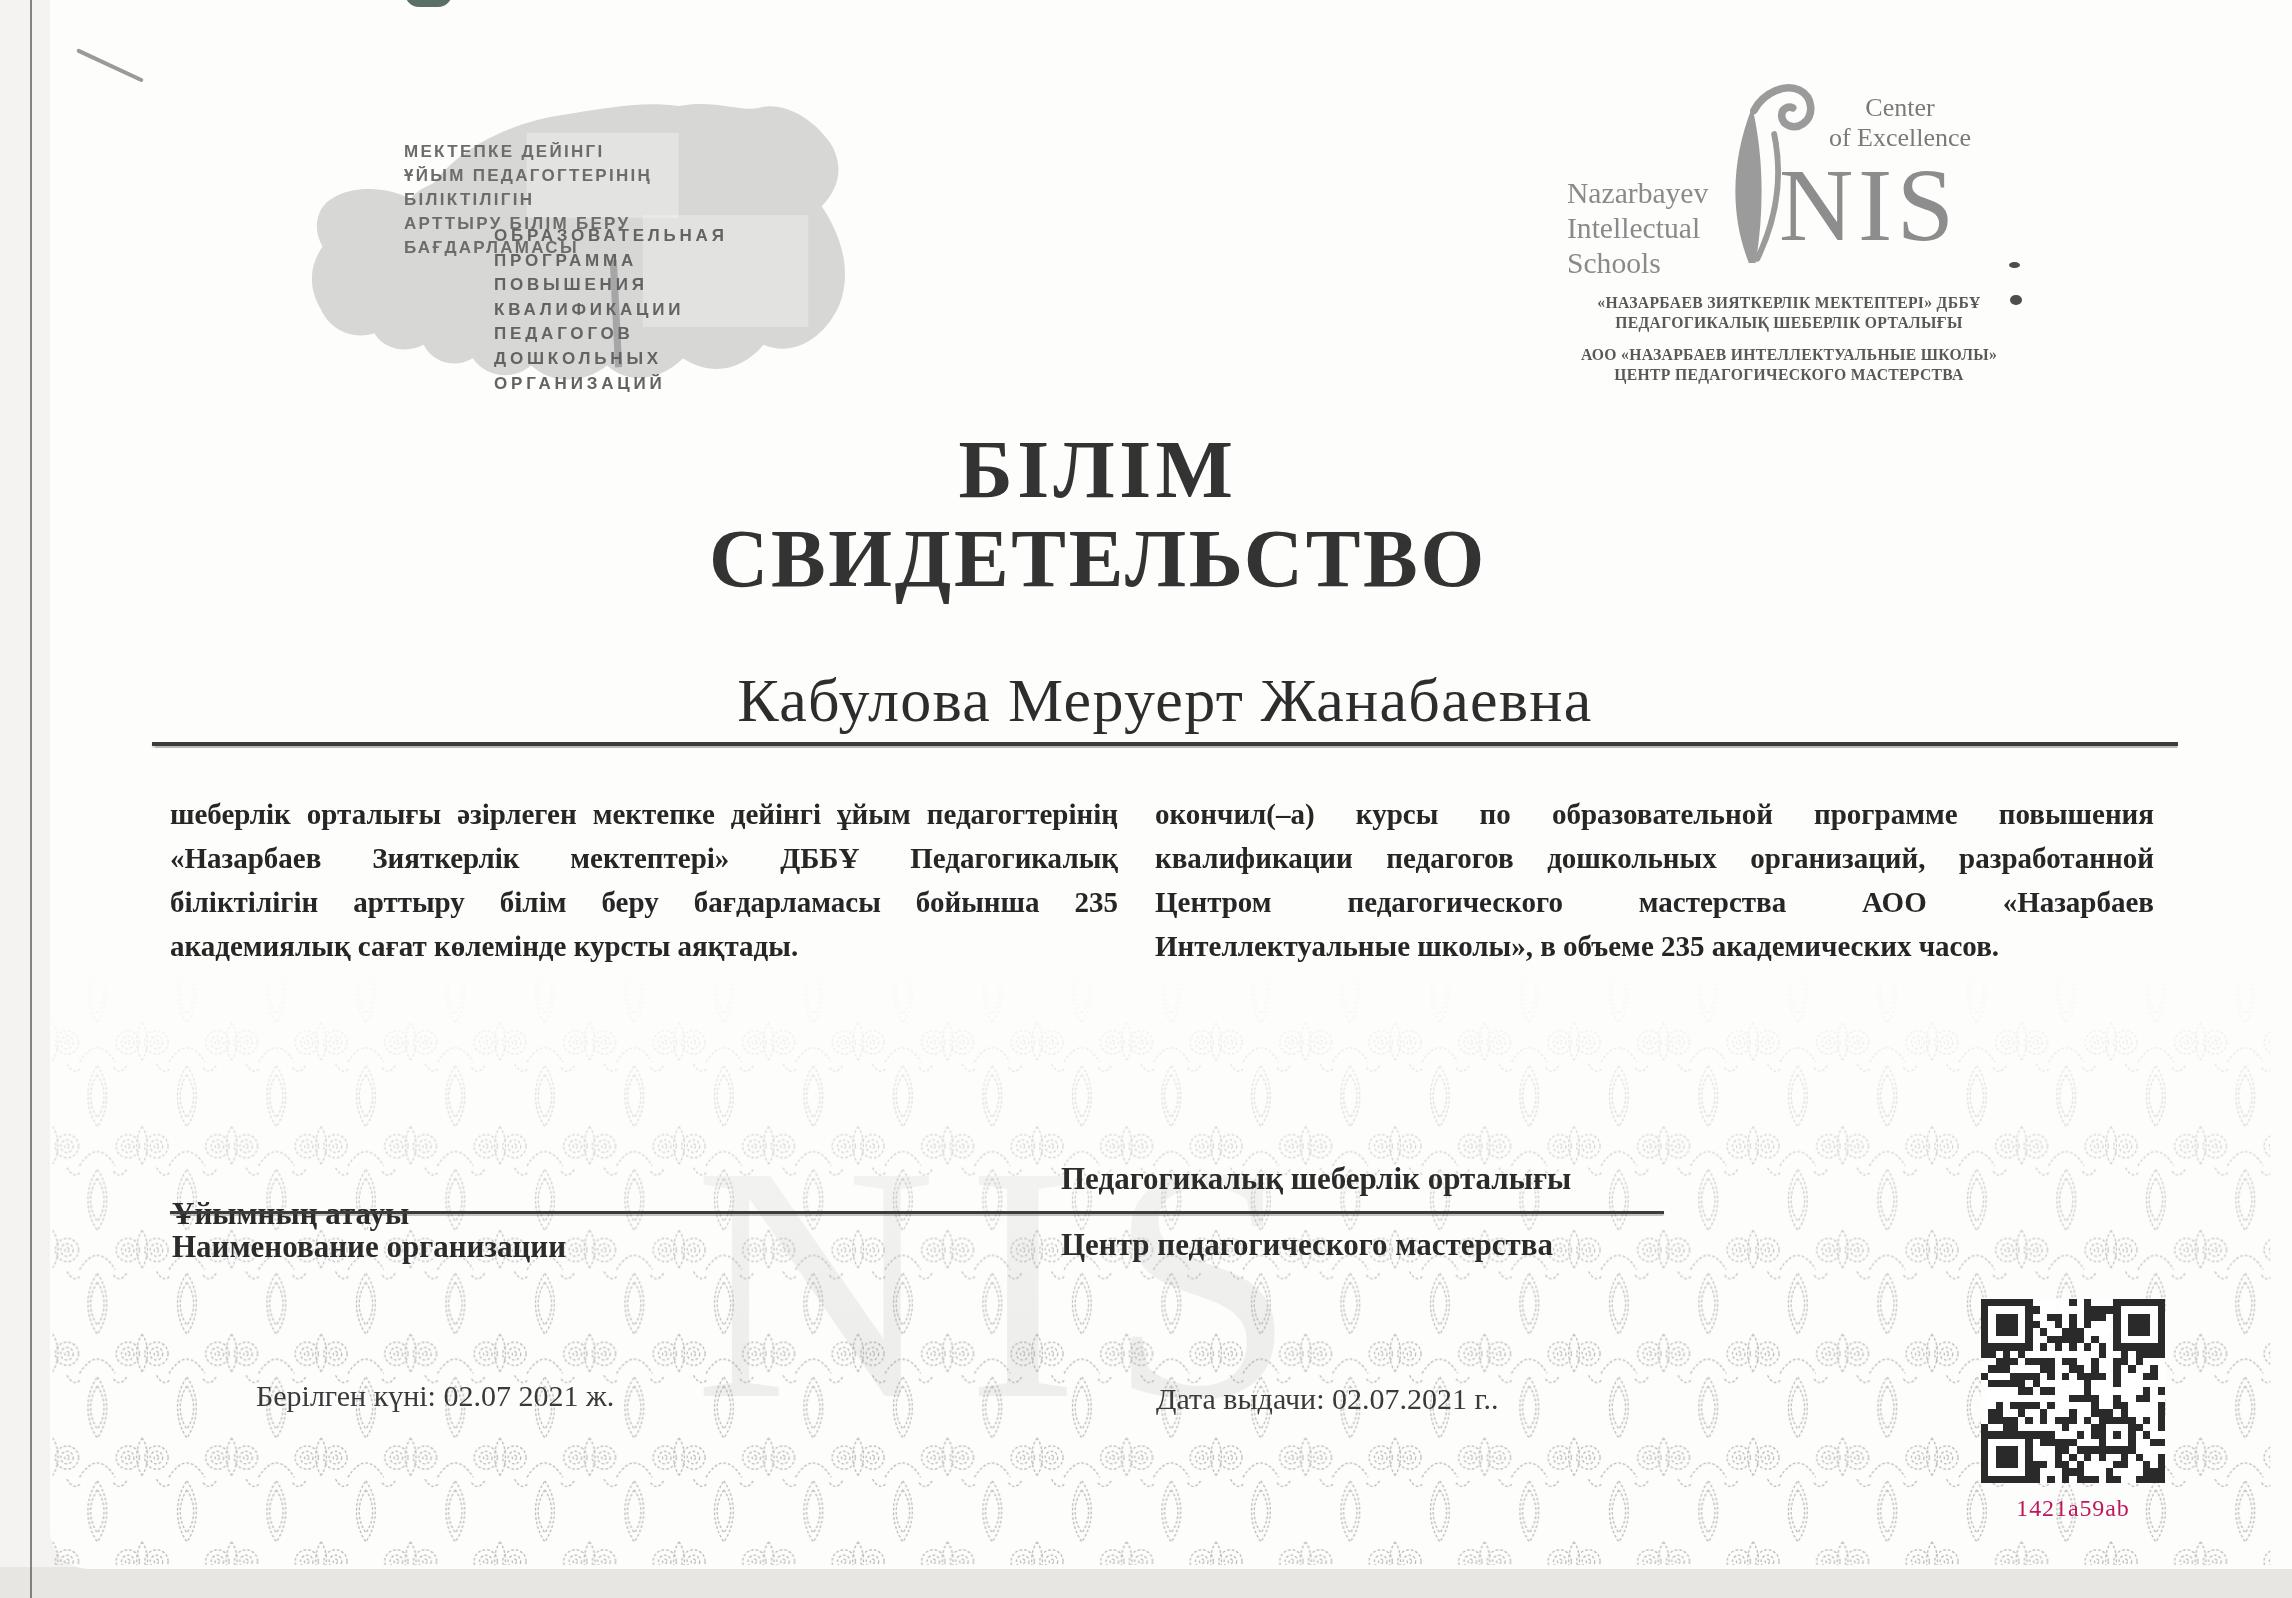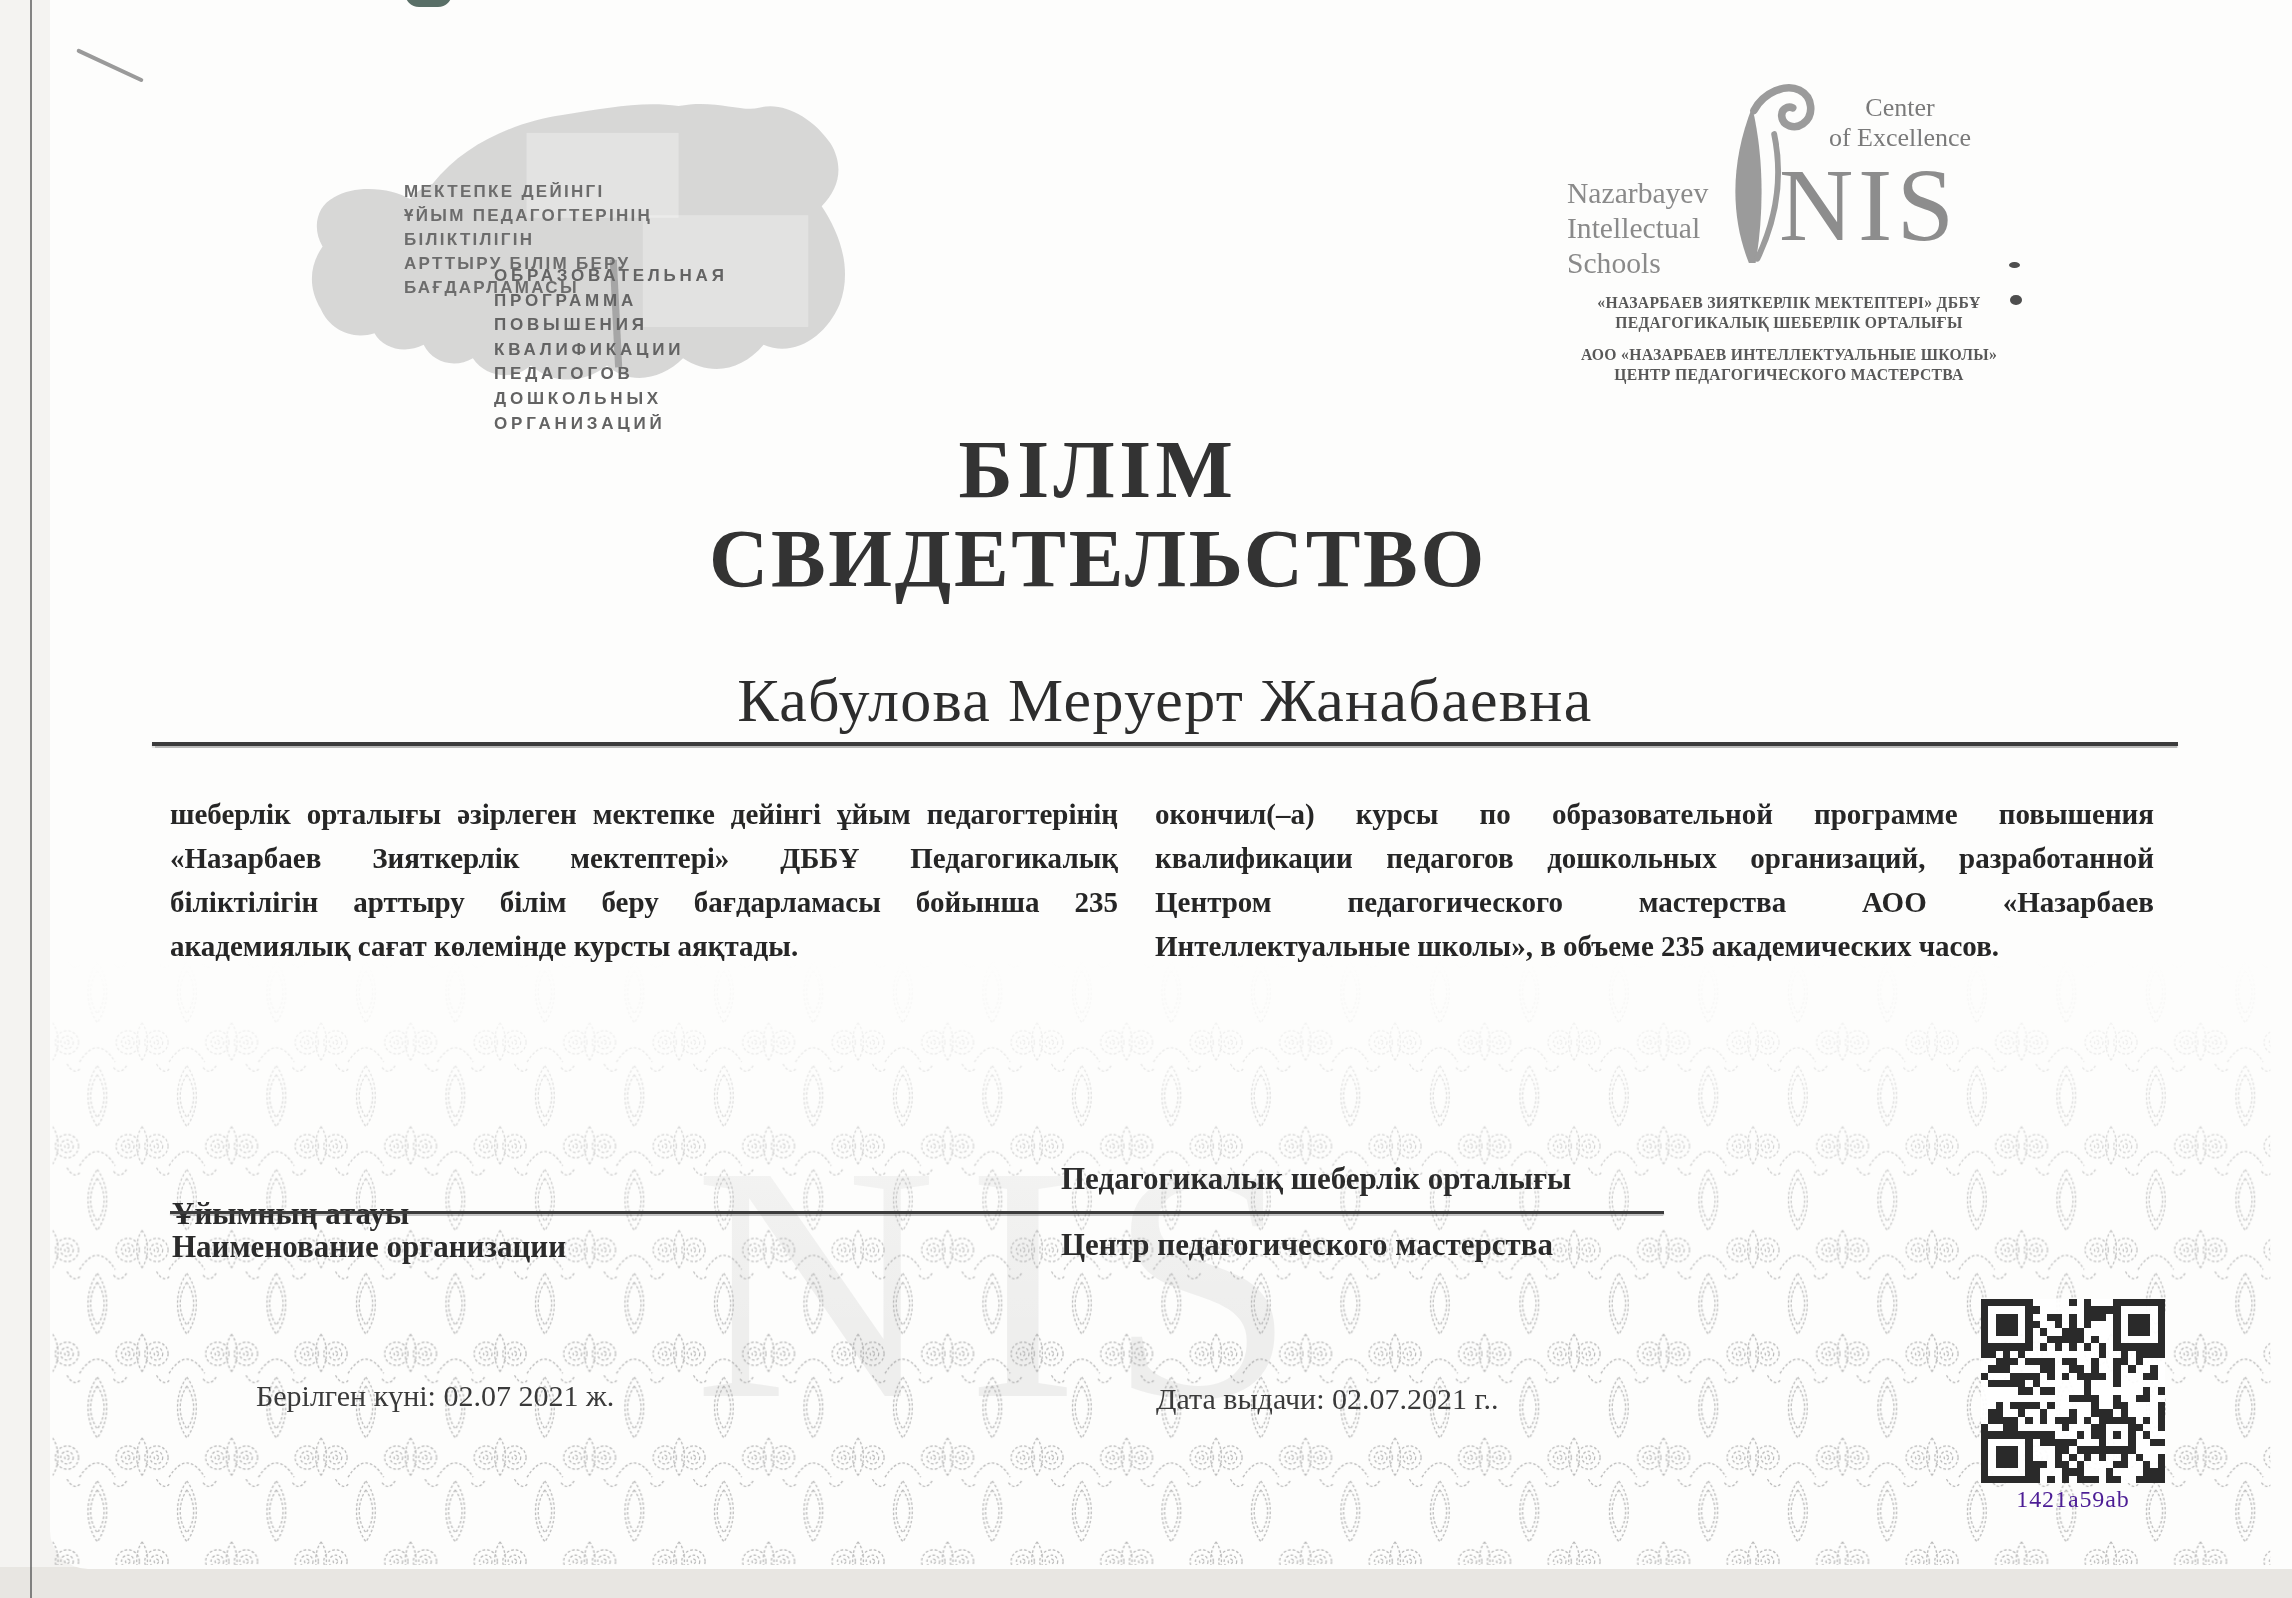--- a/index.html
+++ b/index.html
@@ -27,21 +27,21 @@
   #pattern-fade{position:absolute;left:52px;top:960px;width:2219px;height:605px;
     background:linear-gradient(180deg,rgba(253,253,252,1) 0%,rgba(253,253,252,.88) 9%,
                rgba(253,253,252,.55) 22%,rgba(253,253,252,.22) 40%,rgba(253,253,252,0) 62%);}
   #nis-watermark{position:absolute;left:694px;top:1115px;font-size:336px;line-height:1;
     font-weight:400;letter-spacing:30px;color:#8a8a8a;opacity:.12;}
 
   
   #map-block{position:absolute;left:258px;top:81px;width:622px;height:322px;}
   #map-block svg{position:absolute;left:0;top:0;}
   .map-caption{position:absolute;font-family:"Liberation Sans","DejaVu Sans",sans-serif;
-    font-weight:700;font-size:17px;margin-top:40px;}
+    font-weight:700;font-size:17px;}
   #map-caption-kk{left:146px;top:59px;letter-spacing:2.3px;line-height:24px;color:#6c6c6c;}
   #map-caption-ru{left:236px;top:143px;letter-spacing:3.8px;line-height:24.6px;color:#636363;}
 
   
   #logo-org{position:absolute;left:1567px;top:176px;font-size:29.6px;line-height:35px;color:#8a8a8a;}
   #logo-tulip{position:absolute;left:1700px;top:77px;}
   #logo-coe{position:absolute;left:1806px;top:93px;width:188px;text-align:center;
     font-size:26px;line-height:30px;color:#7a7a7a;}
   #logo-acronym{position:absolute;left:1779px;top:154px;font-size:103px;line-height:1;
     letter-spacing:4.5px;color:#8d8d8d;}
@@ -77,21 +77,21 @@
   #org-value-ru{left:1061px;top:1227px;}
 
   
   .issue-date{position:absolute;font-size:30px;color:#3a3a3a;white-space:nowrap;}
   #date-kk{left:256px;top:1379px;}
   #date-ru{left:1156px;top:1382px;}
 
   
   #qr-block{position:absolute;left:1981px;top:1299px;width:184px;}
   #qr-svg{display:block;width:184px;height:184px;}
-  #qr-text{margin-top:3px;text-align:center;font-size:24px;color:#4c1d95;letter-spacing:0.9px;}
+  #qr-text{margin-top:12px;text-align:center;font-size:24px;color:#be185d;letter-spacing:0.9px;}
 </style>
 </head>
 <body>
 
 <div id="root">
 
   <div id="bottom-strip"></div>
   <div id="sheet"></div>
 
   <div id="pattern-wrap">

